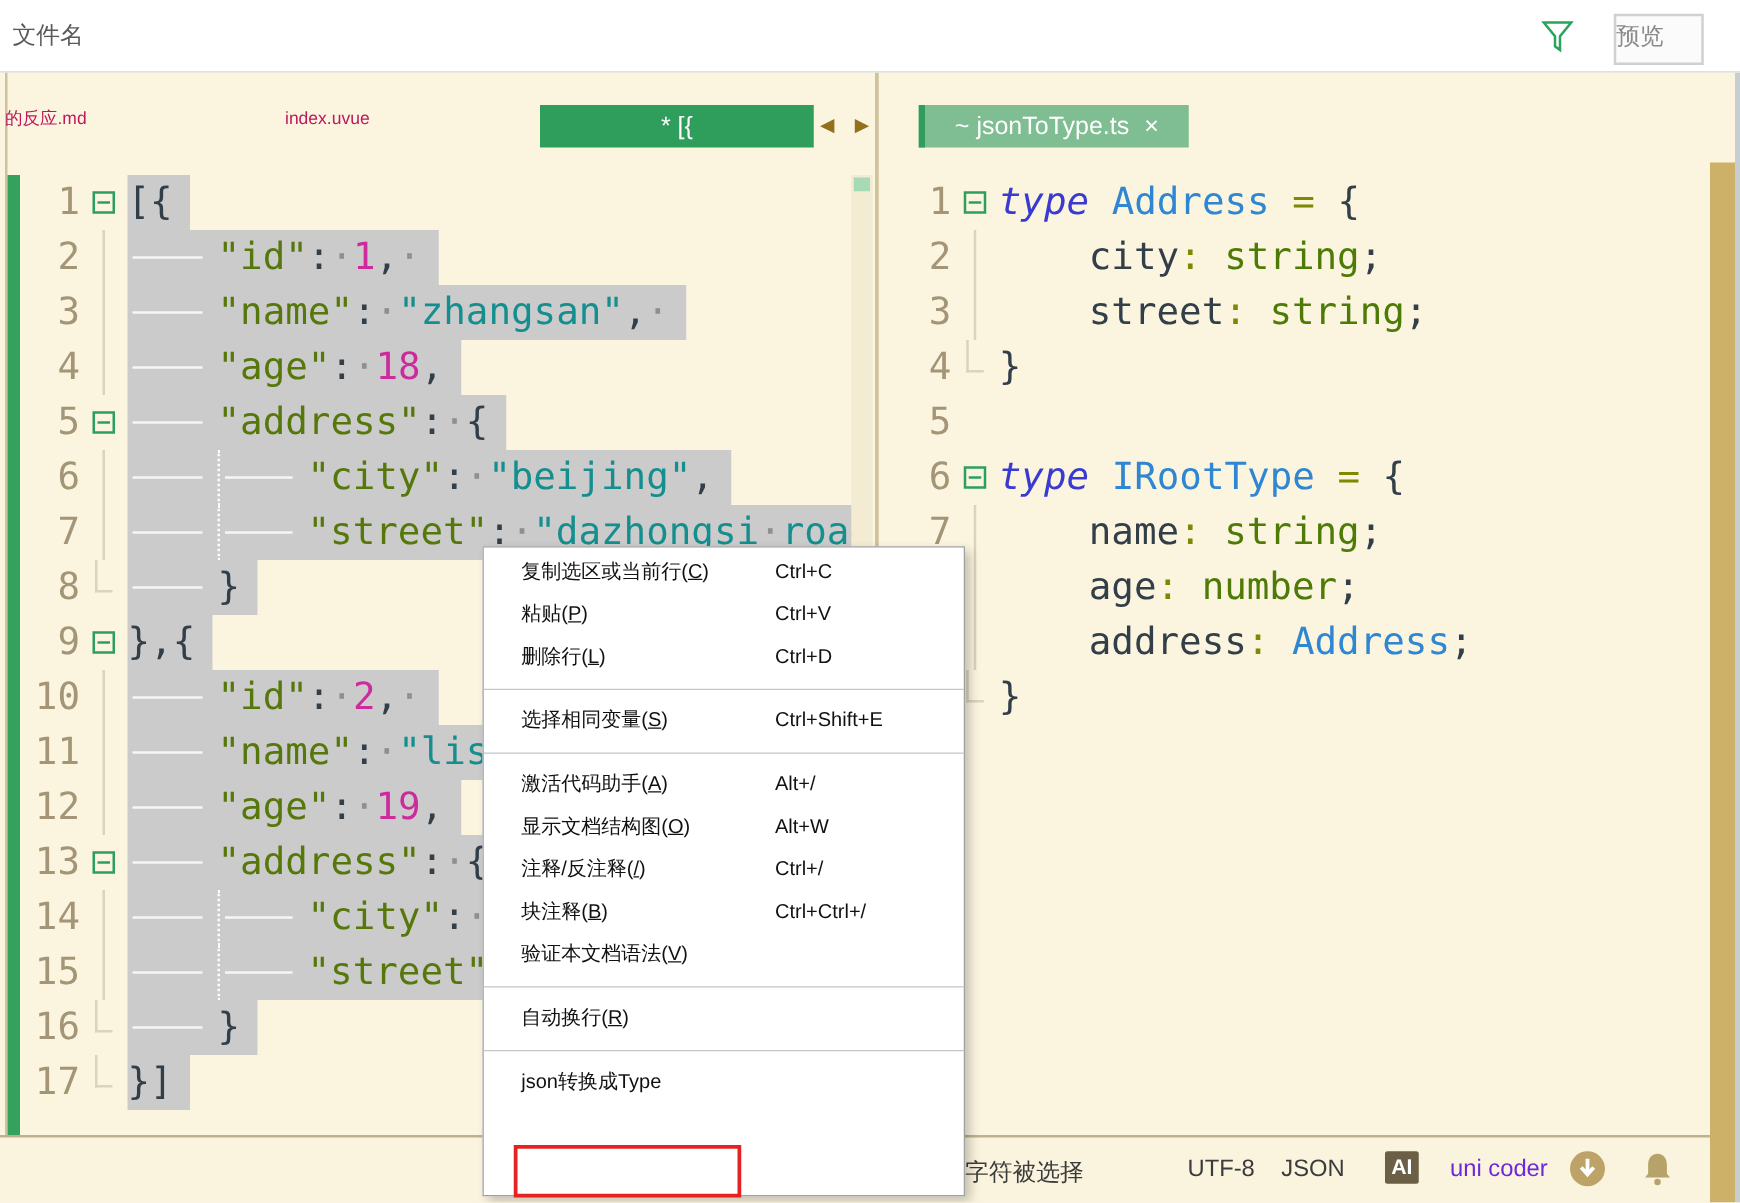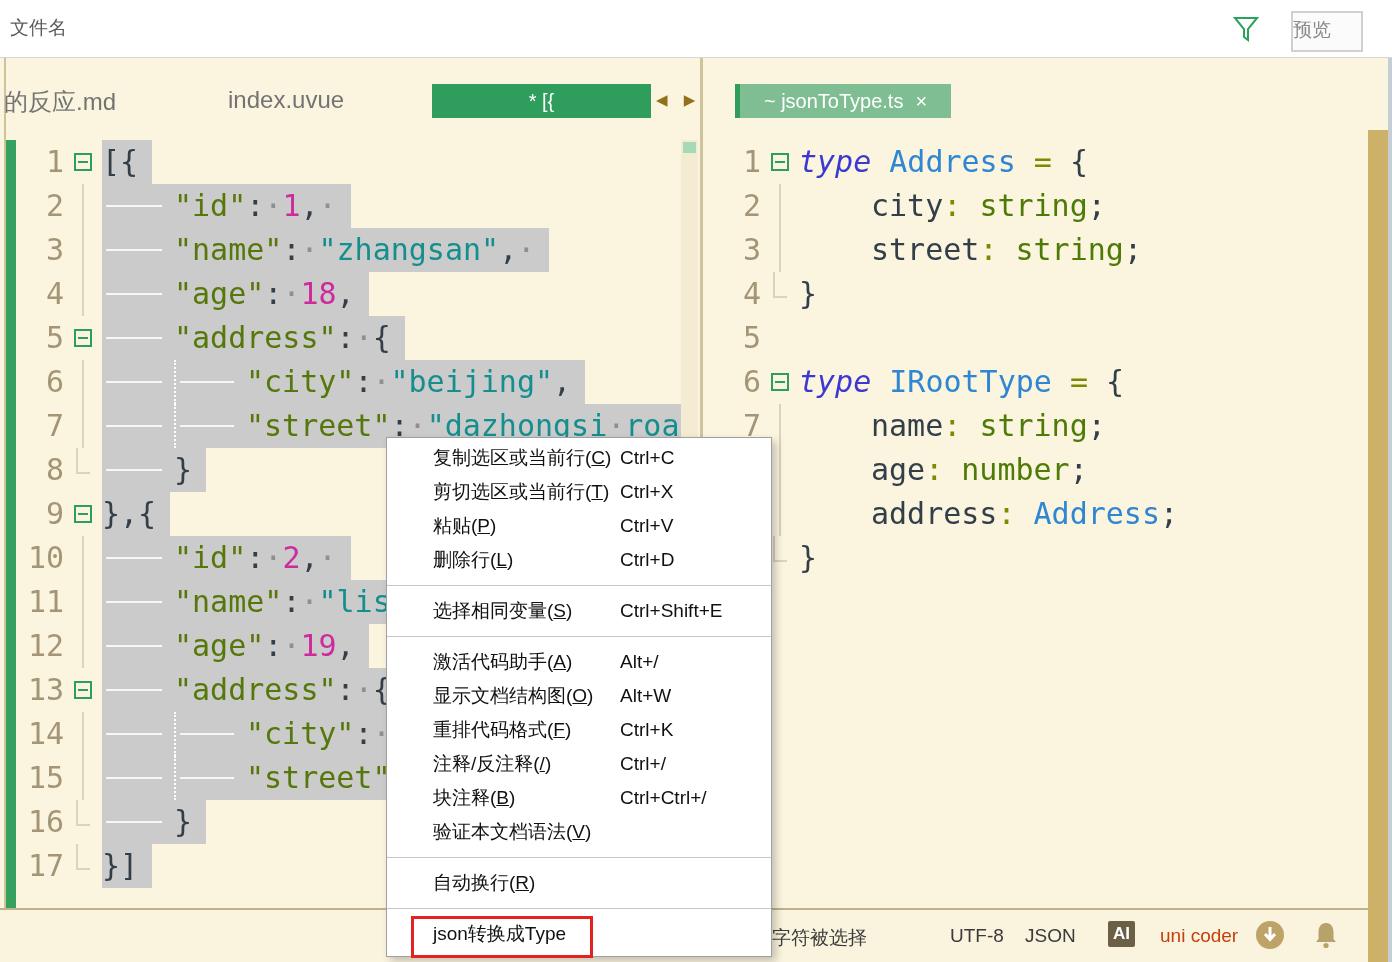--- a/index.html
+++ b/index.html
@@ -11,21 +11,21 @@
   #filename-label{position:absolute;left:10px;top:15px;font-size:19px;color:#5a5a5a;}
   #filter-icon{position:absolute;left:1233px;top:16px;width:26px;height:28px;}
   #preview-btn{position:absolute;left:1291px;top:11px;width:68px;height:37px;background:#fbfbfb;
                border:2px solid #d0d0d0;color:#8a8a8a;font-size:19px;line-height:34px;}
   
   #editor{position:absolute;left:0;top:58px;width:1392px;height:850px;background:#fbf5e0;}
   #splitter{position:absolute;left:700px;top:58px;width:3px;height:850px;background:#cfc39c;z-index:3;}
   #left-border{position:absolute;left:4px;top:58px;width:2px;height:850px;background:#cfc39c;}
   #green-gutter-bar{position:absolute;left:6px;top:140px;width:10px;height:768px;background:#35a15e;z-index:2;}
   
-  .tabtext{position:absolute;top:86px;font-size:24px;color:#737373;z-index:2;}
+  .tabtext{position:absolute;top:86px;font-size:14px;color:#be185d;z-index:2;}
   #tab-md{left:4px;}
   #tab-uvue{left:228px;}
   #tab-active{position:absolute;left:432px;top:84px;width:219px;height:34px;background:#2f9e5d;color:#ffffff;
               font-size:20px;text-align:center;line-height:34px;z-index:2;}
   #tab-arrows{position:absolute;left:656px;top:91px;font-size:15px;color:#92701c;letter-spacing:6px;z-index:2;}
   #right-tab{position:absolute;left:735px;top:84px;width:216px;height:34px;background:#7fbd92;
              border-left:5px solid #2f9e5d;color:#ffffff;font-size:20px;line-height:34px;text-align:center;z-index:2;
              box-sizing:border-box;}
   #right-tab .close{margin-left:12px;font-size:20px;}
   
@@ -65,28 +65,28 @@
   .tok-t::after,.tok-t2::after{content:"";position:absolute;left:4px;right:12px;top:21px;
         border-top:2px solid rgba(255,255,255,.82);}
   .tok-t2{border-left:2px dotted rgba(255,255,255,.95);box-sizing:border-box;}
   
   #statusbar{position:absolute;left:0;top:908px;width:1392px;height:54px;background:#faf3dd;
              border-top:2px solid #bdb28c;box-sizing:border-box;z-index:3;}
   .status-item{position:absolute;top:15px;font-size:19px;color:#3b3b3b;}
   #st-sel{left:772px;} #st-enc{left:916px;margin-left:34px;} #st-type{left:1025px;}
   #ai-badge{position:absolute;left:1108px;top:11px;background:#6b6046;color:#ffffff;font-weight:bold;
             font-size:17px;padding:3px 5px;border-radius:2px;text-align:right;}
-  #st-brand{left:1160px;color:#c2410c;}
+  #st-brand{left:1160px;color:#6d28d9;}
   #dl-icon{position:absolute;left:1255px;top:10px;}
   #bell-icon{position:absolute;left:1313px;top:10px;}
   
   #context-menu{position:absolute;left:386px;top:437px;width:386px;height:520px;background:#ffffff;
                 border:1px solid #a0a0a0;box-shadow:4px 4px 8px rgba(0,0,0,.22);z-index:10;
                 box-sizing:border-box;padding-top:3px;}
-  .menu-item{position:relative;height:34px;line-height:34px;font-size:19px;color:#111111;padding-left:46px;}
+  .menu-item{position:relative;height:34px;line-height:34px;font-size:16px;color:#111111;padding-left:30px;}
   .menu-item .shortcut{position:absolute;left:233px;top:0;color:#111111;}
   .menu-sep{height:1px;background:#c6c6c6;margin:8px 0;}
   .menu-item u{text-decoration:underline;}
   #red-box{position:absolute;left:24px;top:478px;width:176px;height:36px;border:3px solid #e32222;z-index:11;}
 </style>
 </head>
 <body>
 
 <div id="topbar">
   <span id="filename-label">文件名</span>
@@ -163,29 +163,27 @@
     <svg width="26" height="30" viewBox="0 0 26 30">
       <path d="M13 3 C8 3 5.5 7 5.5 12 L5.5 19 L3 22 L23 22 L20.5 19 L20.5 12 C20.5 7 18 3 13 3 Z" fill="#b7a269"></path>
       <circle cx="13" cy="25.5" r="2.6" fill="#b7a269"></circle>
     </svg>
   </span>
 </div>
 
 <div id="context-menu">
   <div id="red-box"></div>
 <div class="menu-item"><span>复制选区或当前行</span>(<u>C</u>)<span class="shortcut">Ctrl+C</span></div>
-    <div class="menu-item"><span>剪切选区或当前行</span>(<u>T</u>)<span class="shortcut">Ctrl+X</span></div>
     <div class="menu-item"><span>粘贴</span>(<u>P</u>)<span class="shortcut">Ctrl+V</span></div>
     <div class="menu-item"><span>删除行</span>(<u>L</u>)<span class="shortcut">Ctrl+D</span></div>
     <div class="menu-sep"></div>
     <div class="menu-item"><span>选择相同变量</span>(<u>S</u>)<span class="shortcut">Ctrl+Shift+E</span></div>
     <div class="menu-sep"></div>
     <div class="menu-item"><span>激活代码助手</span>(<u>A</u>)<span class="shortcut">Alt+/</span></div>
     <div class="menu-item"><span>显示文档结构图</span>(<u>O</u>)<span class="shortcut">Alt+W</span></div>
-    <div class="menu-item"><span>重排代码格式</span>(<u>F</u>)<span class="shortcut">Ctrl+K</span></div>
     <div class="menu-item"><span>注释/反注释</span>(<u>/</u>)<span class="shortcut">Ctrl+/</span></div>
     <div class="menu-item"><span>块注释</span>(<u>B</u>)<span class="shortcut">Ctrl+Ctrl+/</span></div>
     <div class="menu-item"><span>验证本文档语法</span>(<u>V</u>)</div>
     <div class="menu-sep"></div>
     <div class="menu-item"><span>自动换行</span>(<u>R</u>)</div>
     <div class="menu-sep"></div>
     <div class="menu-item"><span>json转换成Type</span></div>
   </div>
 
 </body></html>

